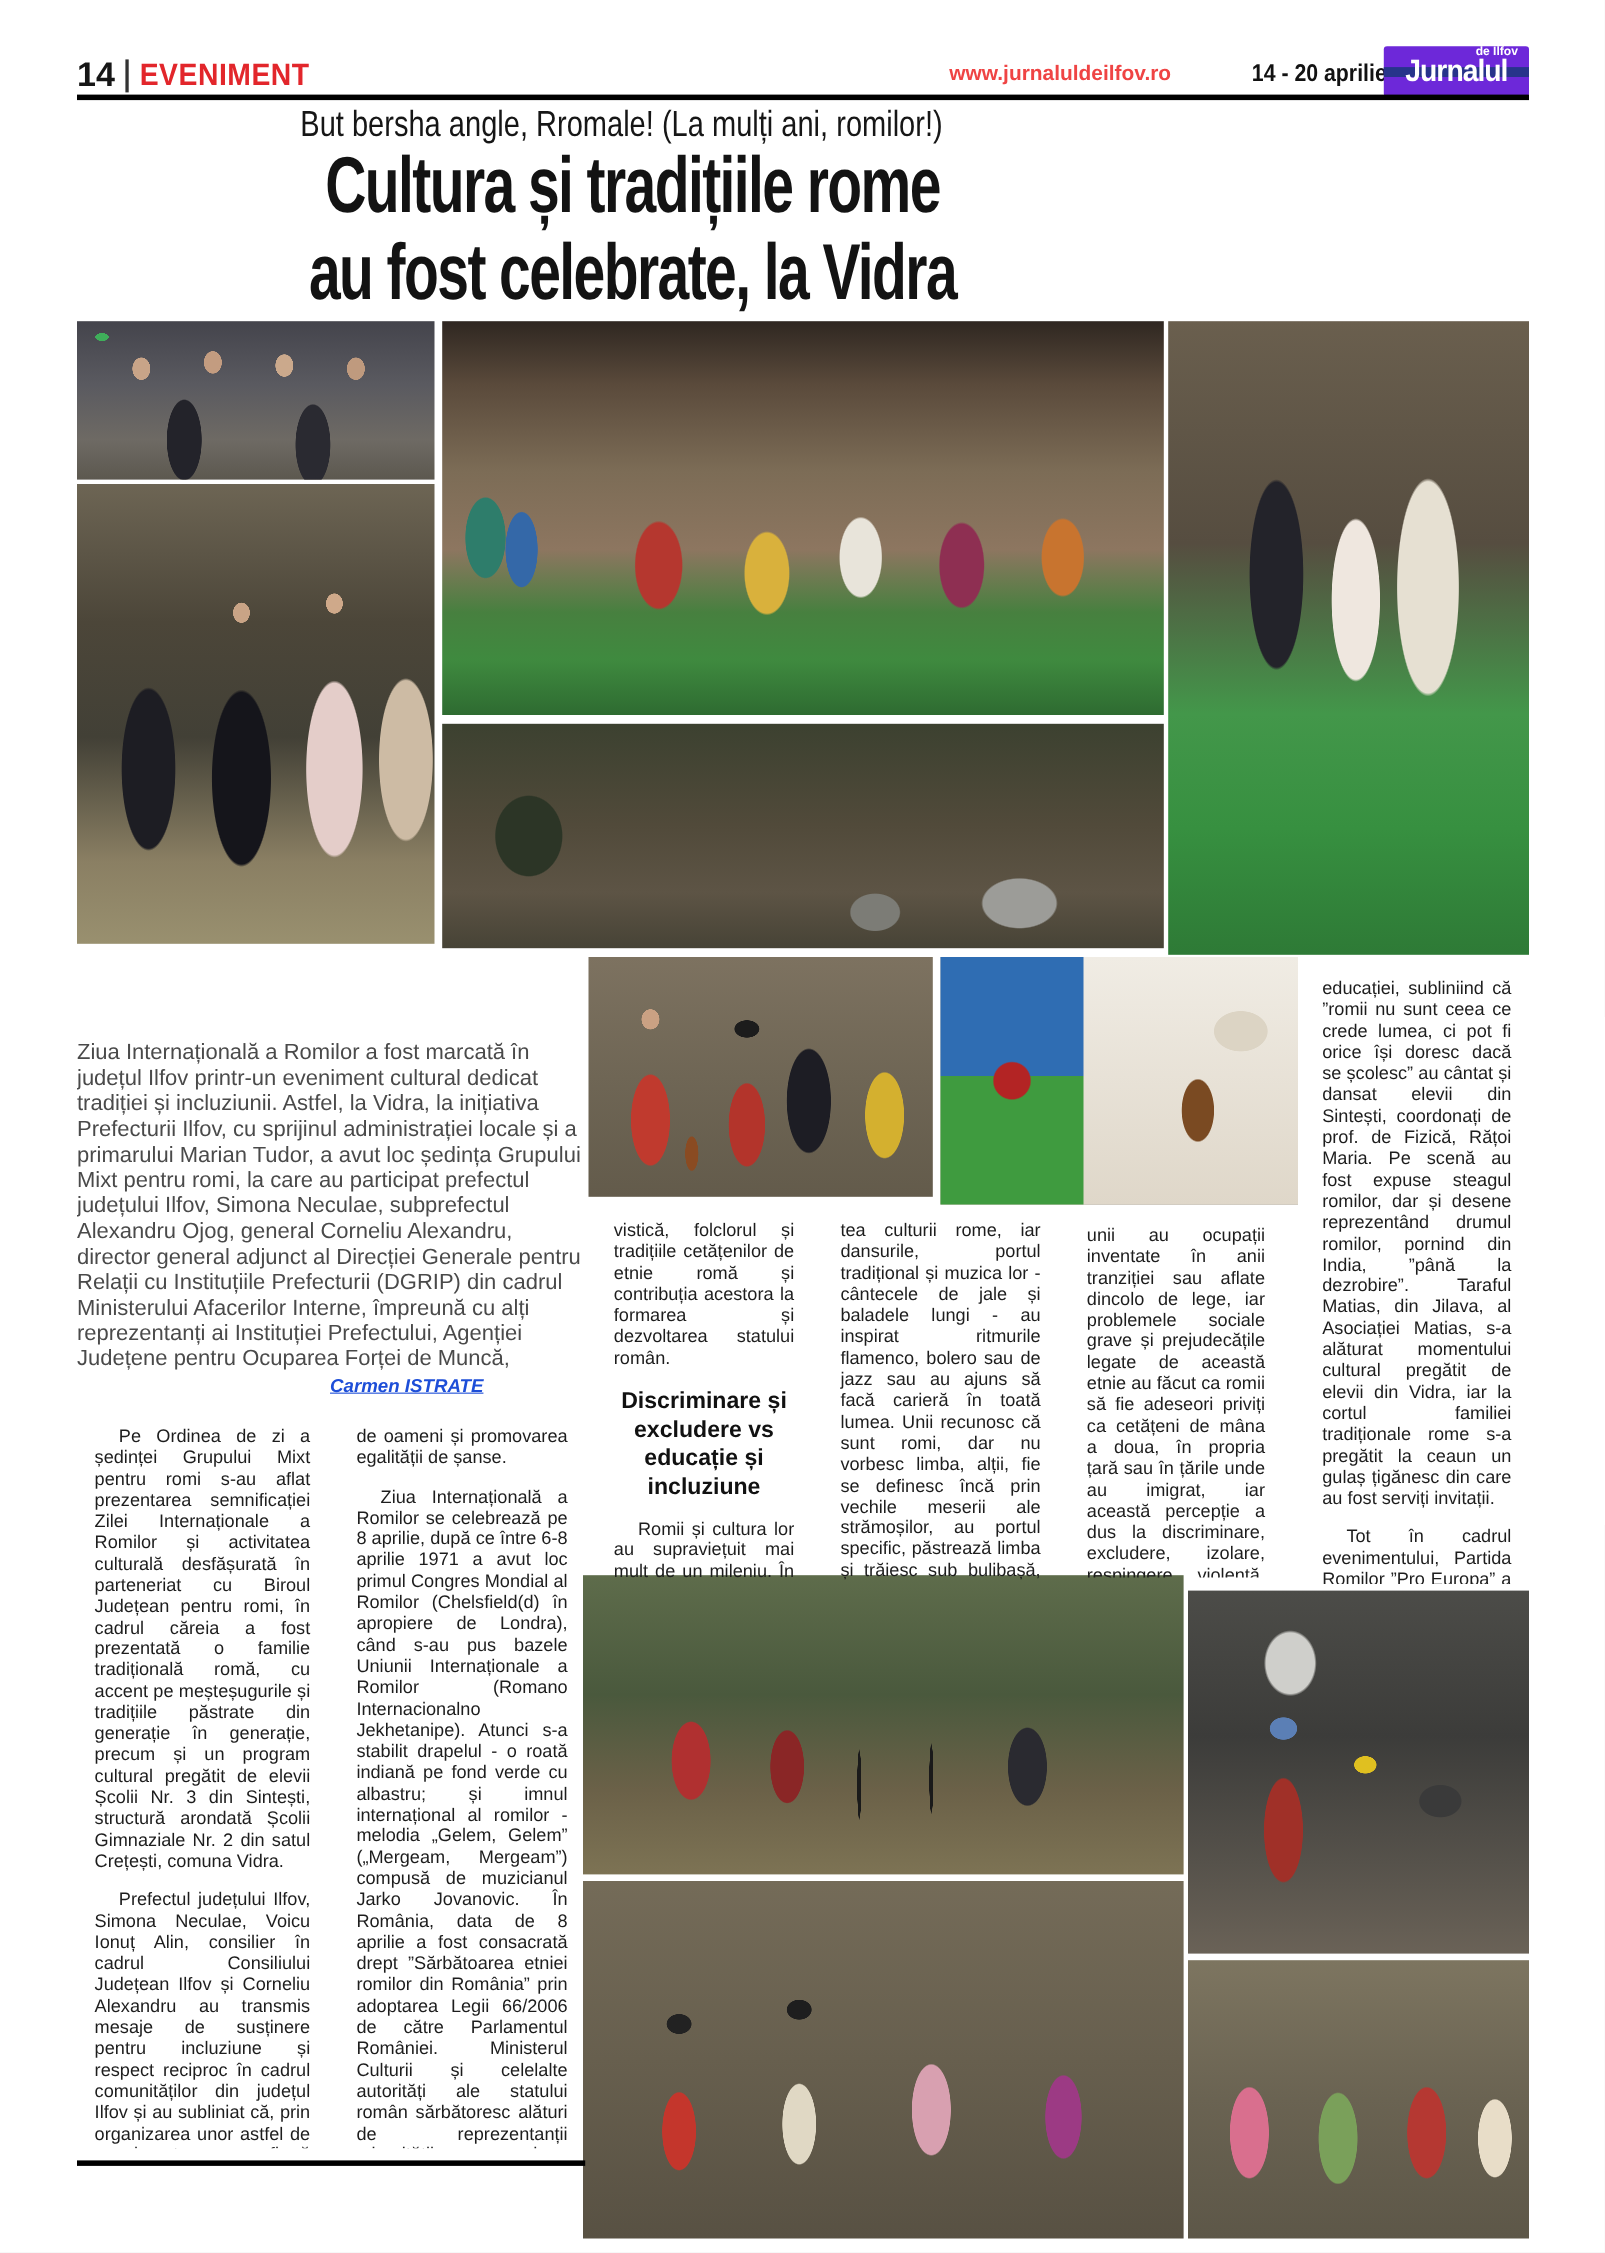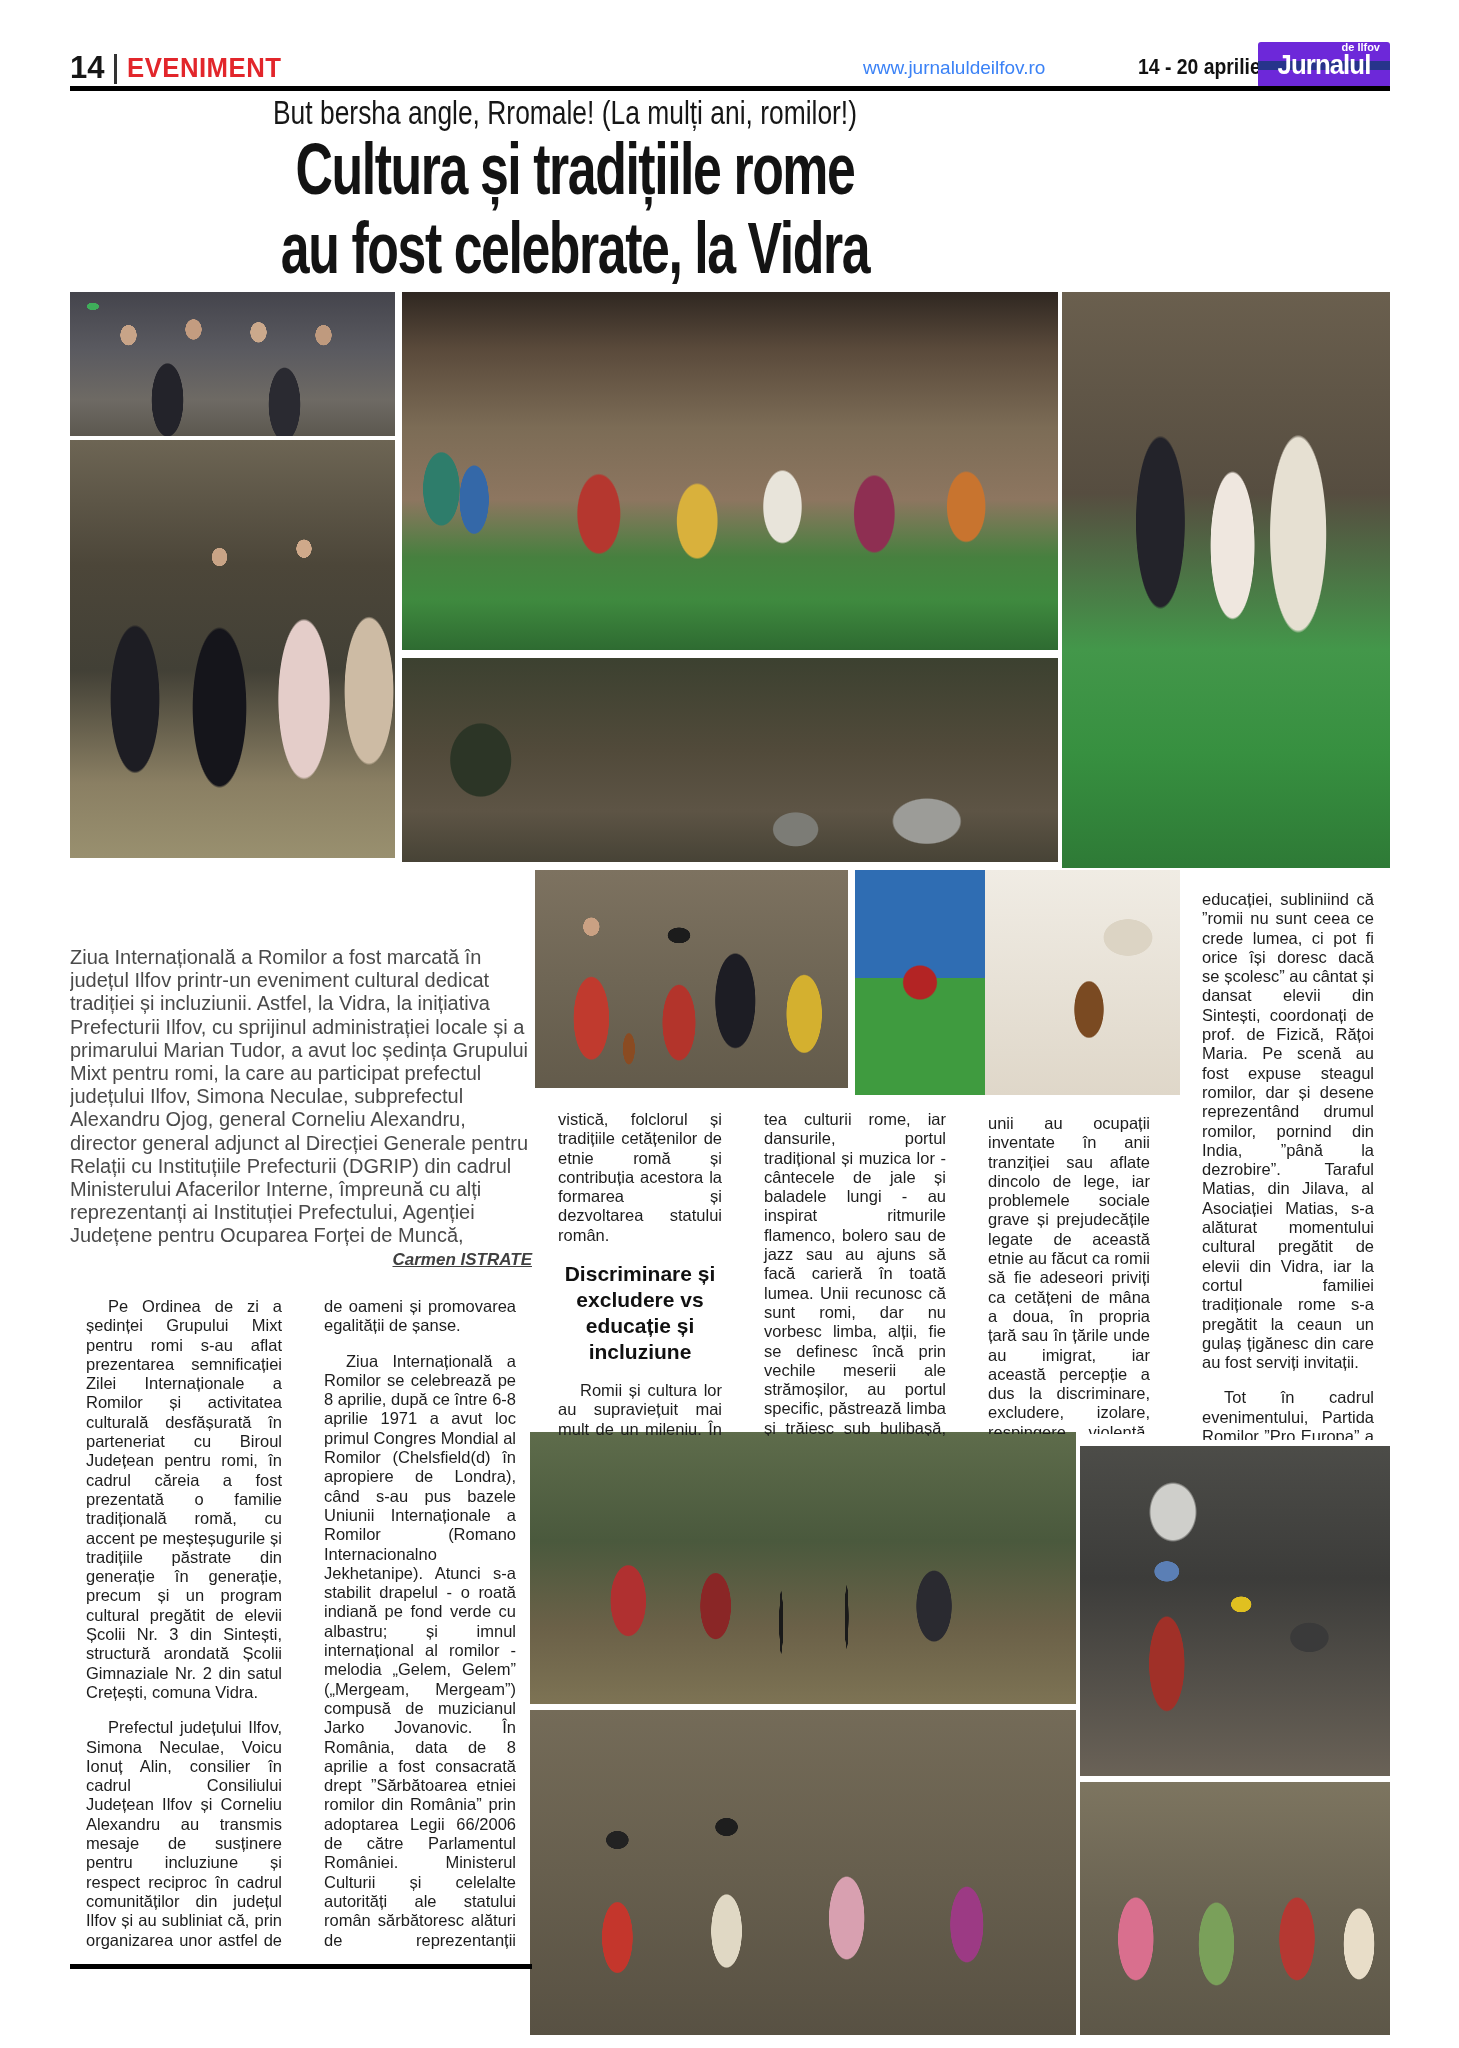--- a/index.html
+++ b/index.html
@@ -3,21 +3,21 @@
 <meta charset="utf-8">
 <style>
   html,body{margin:0;padding:0;background:#e9e9e9;}
   #page{position:relative;width:1459px;height:2048px;background:#ffffff;margin:0 auto;
         font-family:"Liberation Sans",sans-serif;overflow:hidden;}
   .abs{position:absolute;}
   
   #page-num{left:70px;top:50px;font-size:31px;font-weight:bold;color:#161616;}
   #head-bar{left:114px;top:54px;width:3px;height:30px;background:#333;}
   #section-label{left:127px;top:52px;font-size:28px;font-weight:bold;color:#e2262b;letter-spacing:.5px;transform:scaleX(.92);transform-origin:left;}
-  #site-url{left:863px;top:57px;font-size:19px;font-weight:normal;color:#3b82f6;}
+  #site-url{left:863px;top:57px;font-size:19px;font-weight:bold;color:#ef4444;}
   #issue-date{left:1138px;top:54px;font-size:22px;font-weight:bold;color:#121212;transform:scaleX(.88);transform-origin:left;}
   #logo{left:1258px;top:42px;width:132px;height:46px;background:#6d28d9;border-radius:3px;}
   #logo .stripe{position:absolute;left:0;top:19px;width:100%;height:9px;background:#27348b;}
   #logo .main{position:absolute;left:0;top:7px;width:100%;text-align:center;font-size:28px;font-weight:bold;
               color:#fff;letter-spacing:-1px;transform:scaleX(.92);}
   #logo .top{position:absolute;right:10px;top:-1px;font-size:11px;font-weight:bold;color:#fff;}
   #header-rule{left:70px;top:86px;width:1320px;height:5px;background:#000;}
   
   #kicker{left:65px;top:94px;width:1000px;text-align:center;font-size:33px;color:#161616;
           transform:scaleX(.8);transform-origin:50% 0;}
@@ -104,22 +104,22 @@
       linear-gradient(180deg,#4c4c48 0%,#3c3c3a 40%,#56524b 75%,#6a6257 100%);}
   #ph-b4{left:1080px;top:1782px;width:310px;height:253px;
     background:radial-gradient(30px 70px at 18% 62%,#d96f8e 0 58%,transparent 60%),
       radial-gradient(30px 70px at 44% 64%,#7aa05a 0 58%,transparent 60%),
       radial-gradient(30px 70px at 70% 62%,#b53832 0 58%,transparent 60%),
       radial-gradient(26px 60px at 90% 64%,#e8ddc8 0 58%,transparent 60%),
       linear-gradient(180deg,#7d7560 0%,#6a6352 50%,#5d5748 100%);}
   
   #intro{left:70px;top:946px;width:462px;height:302px;font-size:20px;line-height:23.2px;
          color:#4a4a4a;text-align:left;overflow:hidden;}
-  #byline{left:300px;top:1250px;width:232px;text-align:right;font-size:17px;font-style:italic;
-          font-weight:bold;text-decoration:underline;color:#404040;}
+  #byline{left:300px;top:1250px;width:232px;font-size:17px;font-style:italic;
+          font-weight:bold;text-decoration:underline;color:#1d4ed8;}
   .col{font-size:16.5px;line-height:19.3px;color:#1d1d1d;text-align:justify;overflow:hidden;}
   .col p{margin:16px;}
   .col p.ind{text-indent:22px;}
   #col-1{left:70px;top:1281px;width:228px;height:672px;}
   #col-2{left:308px;top:1281px;width:224px;height:672px;}
   #col-3{left:542px;top:1094px;width:196px;height:342px;}
   #col-4{left:748px;top:1094px;width:214px;height:342px;}
   #col-5{left:972px;top:1098px;width:194px;height:336px;}
   #col-6{left:1186px;top:874px;width:204px;height:566px;}
   #subhead{font-size:21px;line-height:26px;font-weight:bold;color:#111;margin:9px 0;text-align:center;}

